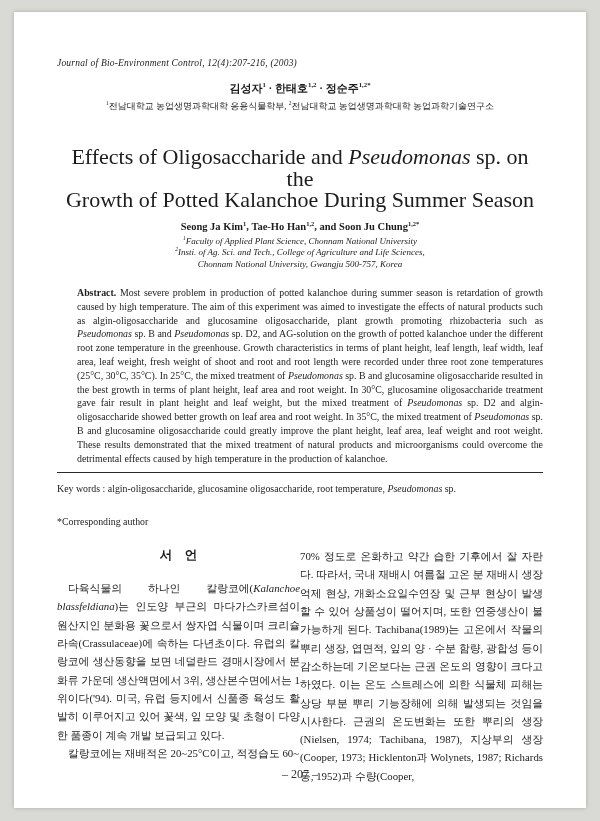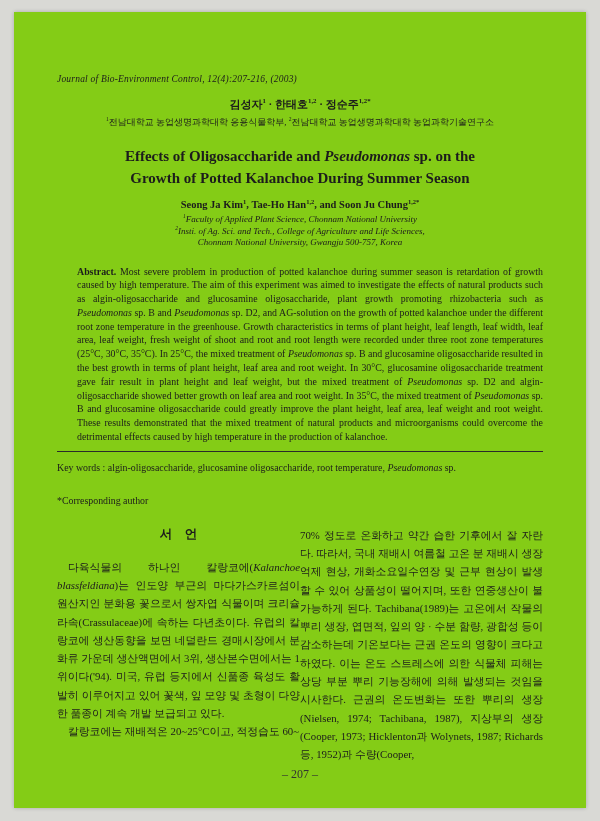--- a/index.html
+++ b/index.html
@@ -7,23 +7,23 @@
   body {
     position: relative;
     background: #d9d9d5;
     font-family: "Liberation Serif", "DejaVu Serif", serif;
     color: #1c1c1c;
     overflow: hidden;
   }
   .page {
     position: absolute;
     left: 14px; top: 12px; right: 14px; bottom: 13px;
-    background: #84cc16;
+    background: #ffffff;
     box-shadow: 0 0 4px rgba(0,0,0,.22);
-    padding: 62px 43px 0 43px;
+    padding: 46px 43px 0 43px;
   }
   .journal-line {
     font-style: italic;
     font-size: 9.5px;
     letter-spacing: .2px;
   }
   .ko-title {
     margin-top: 27px;
     text-align: center;
     font-weight: bold;
@@ -35,24 +35,24 @@
     text-align: center;
     font-weight: bold;
     font-size: 11px;
   }
   .ko-affil {
     margin-top: 4px;
     text-align: center;
     font-size: 9px;
   }
   .en-title {
-    margin-top: 17px;
+    margin-top: 33px;
     text-align: center;
-    font-weight: bold;
-    font-size: 15px;
+    font-weight: normal;
+    font-size: 22px;
     line-height: 21.5px;
   }
   .en-authors {
     margin-top: 10px;
     text-align: center;
     font-weight: bold;
     font-size: 10.5px;
   }
   .en-affil {
     margin-top: 4px;

